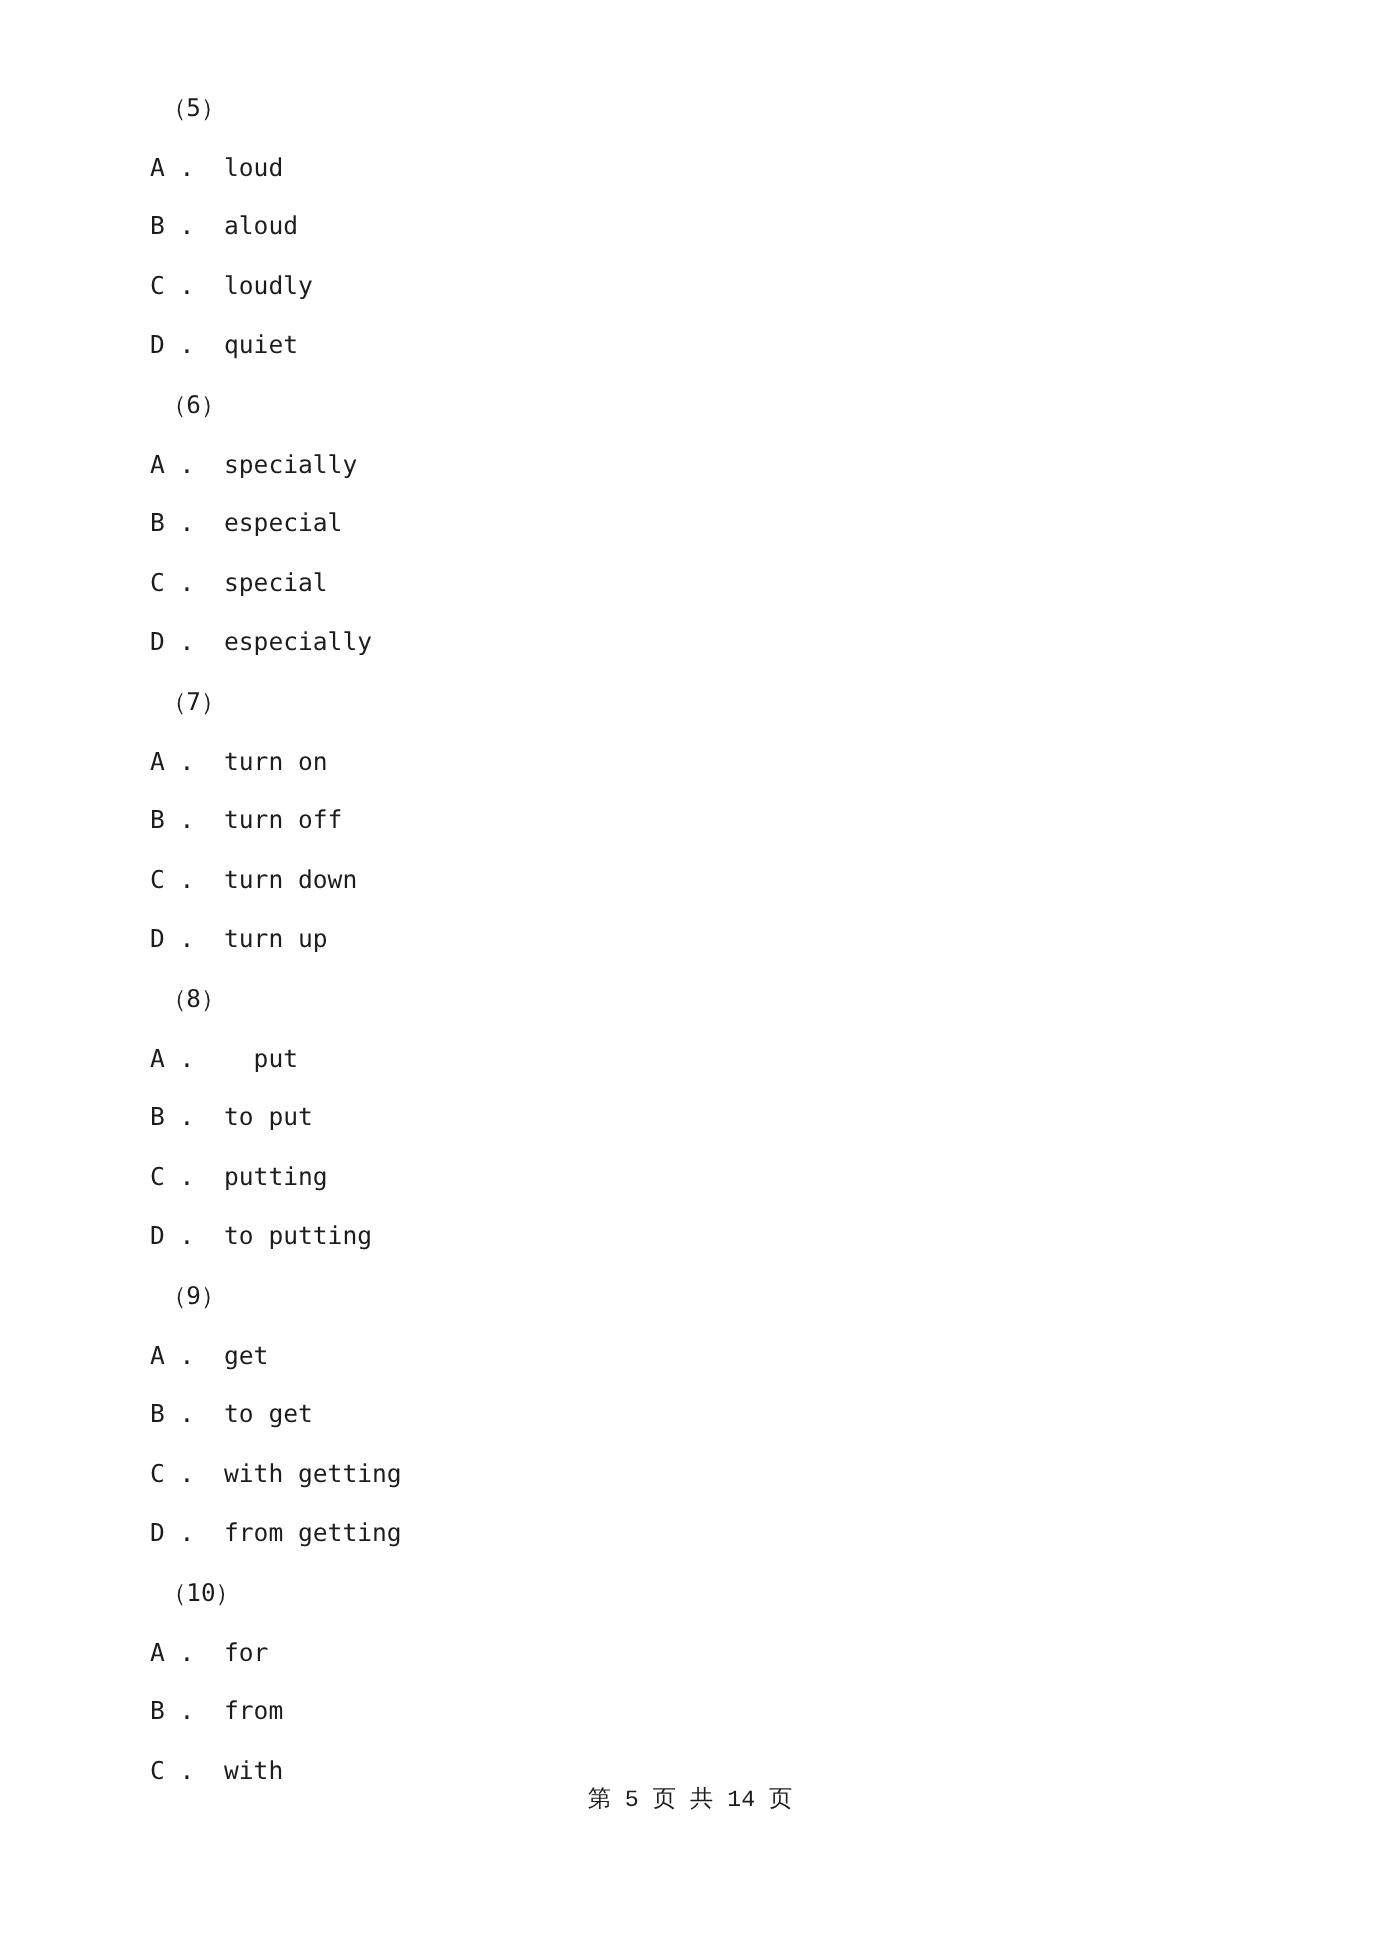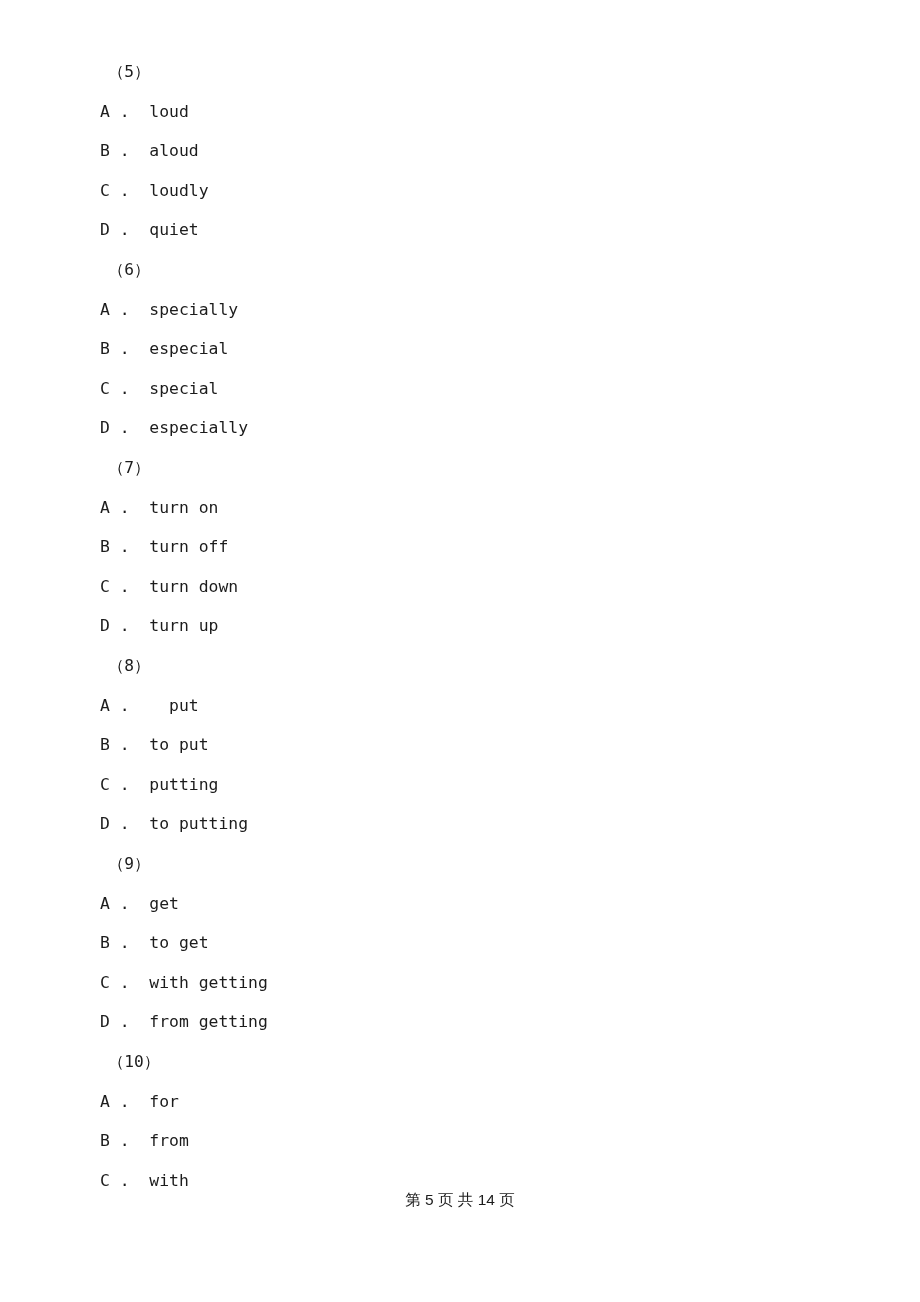--- a/index.html
+++ b/index.html
@@ -45,21 +45,21 @@
   }
   .q-option {
     padding-left: 100px;
   }
   .footer {
     position: absolute;
     left: 0;
     top: 1186px;
     width: 920px;
     text-align: center;
-    font-family: Liberation Sans, sans-serif;
+    font-family: Liberation Mono, monospace;
     font-size: 15.5px;
     line-height: 28px;
     color: #1c1c1c;
     white-space: pre;
   }
 </style>
 </head>
 <body>
 
 <div class="page">

